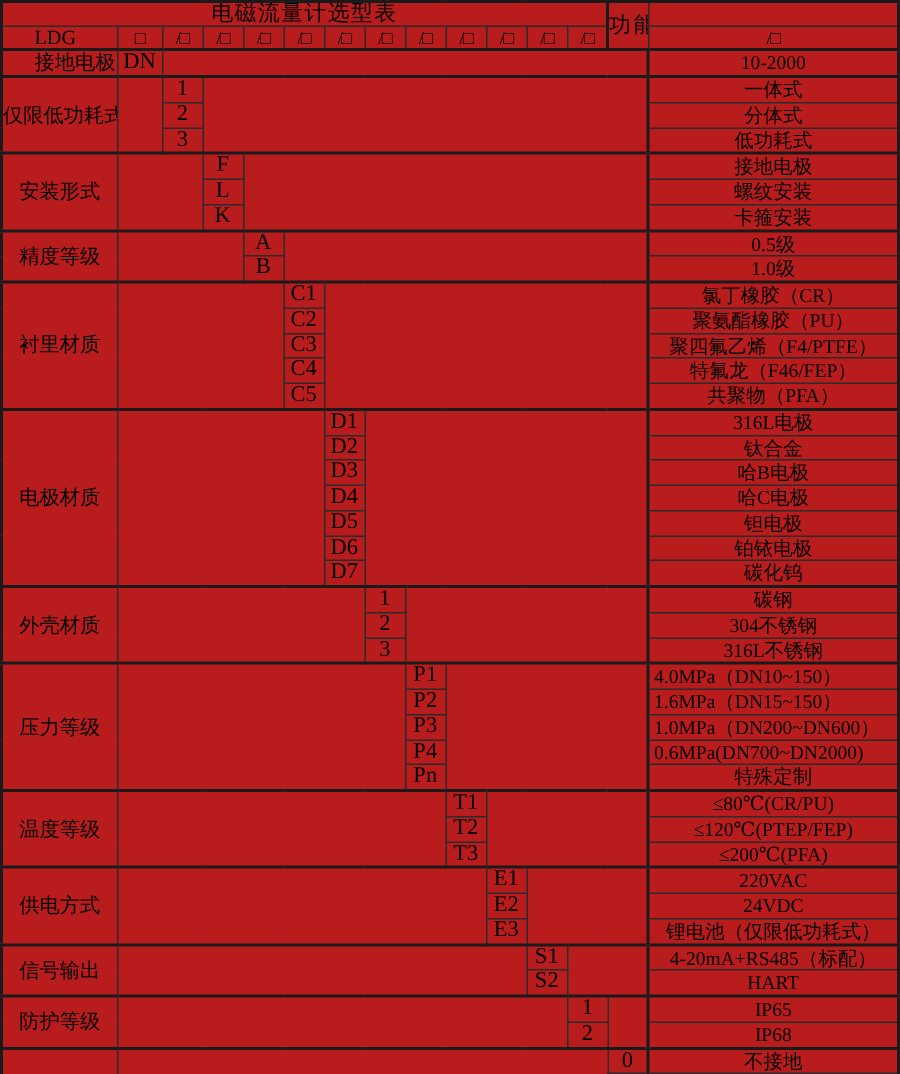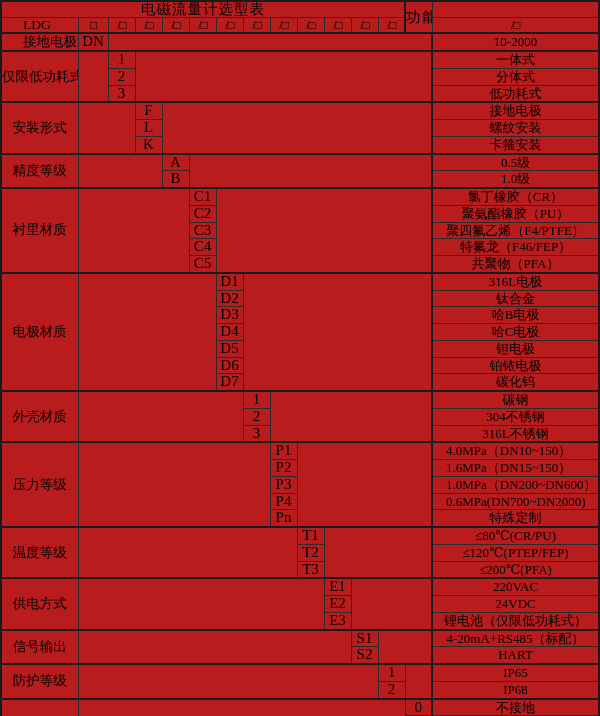--- a/index.html
+++ b/index.html
@@ -23,21 +23,21 @@
     overflow:hidden;
   }
   tr.gsep td{border-top:2px solid #1a1a1a;}
   .t-title{font-size:14.5px;letter-spacing:1px;}
   .r-head{font-size:14.5px;letter-spacing:2px;}
   .r-head,.desc{border-left:2px solid #1a1a1a;}
   .cat{font-size:13.5px;}
   .cat.left{text-align:left;padding-left:21px;}
   .code{font-size:15px;}
   .box{font-size:12px;letter-spacing:-1px;}
-  .desc.left{text-align:left;padding-left:13px;}
+  .desc.left{text-align:left;padding-left:3px;}
 </style>
 </head>
 <body>
 
 <table>
   <colgroup>
       <col style="width: 77px;">
       <col style="width: 30px;">
       <col style="width: 27px;">
       <col style="width: 27px;">

